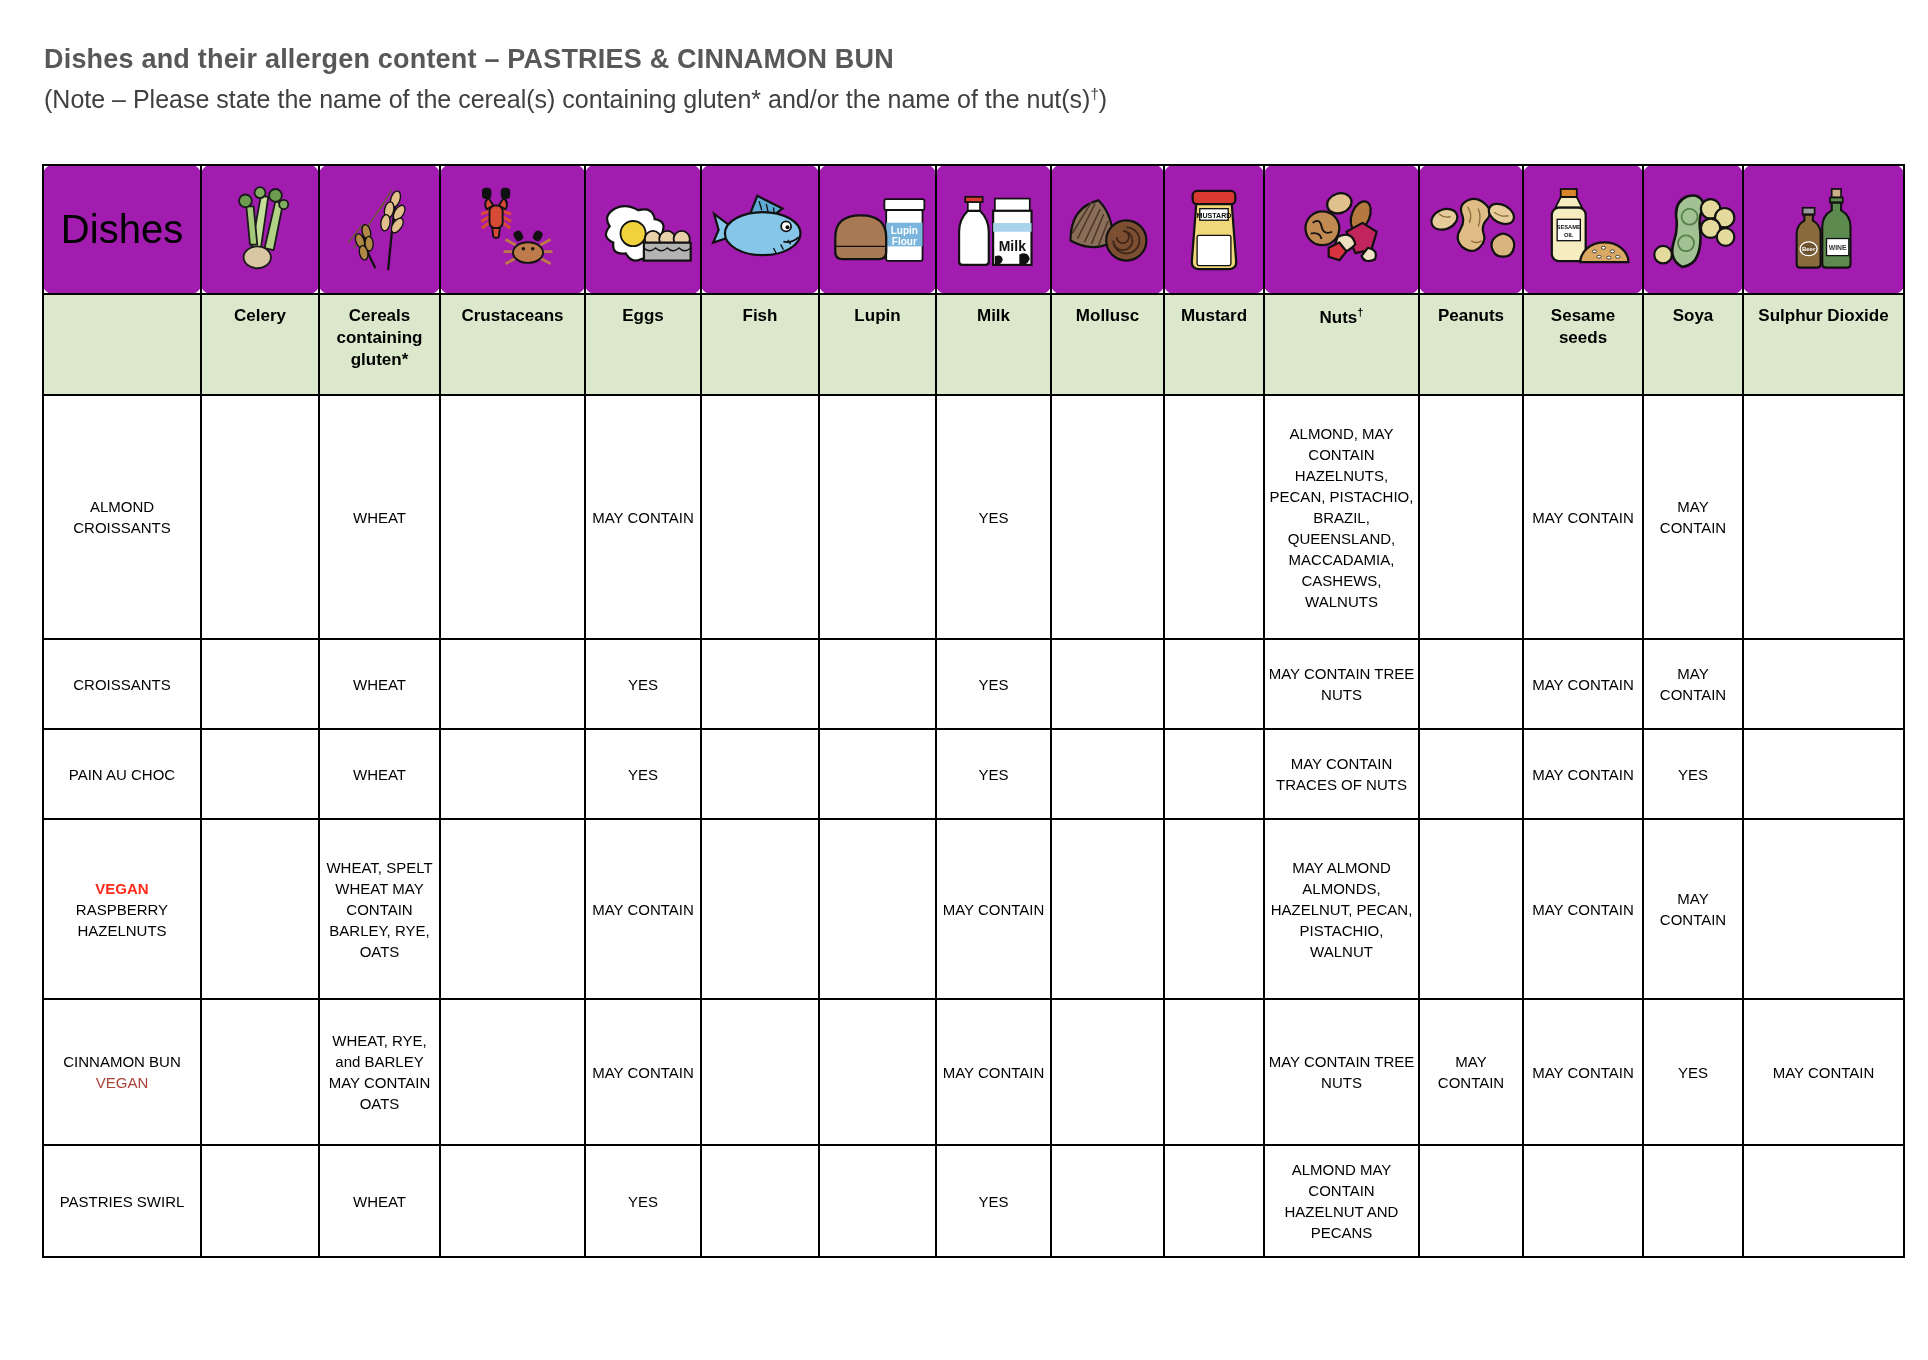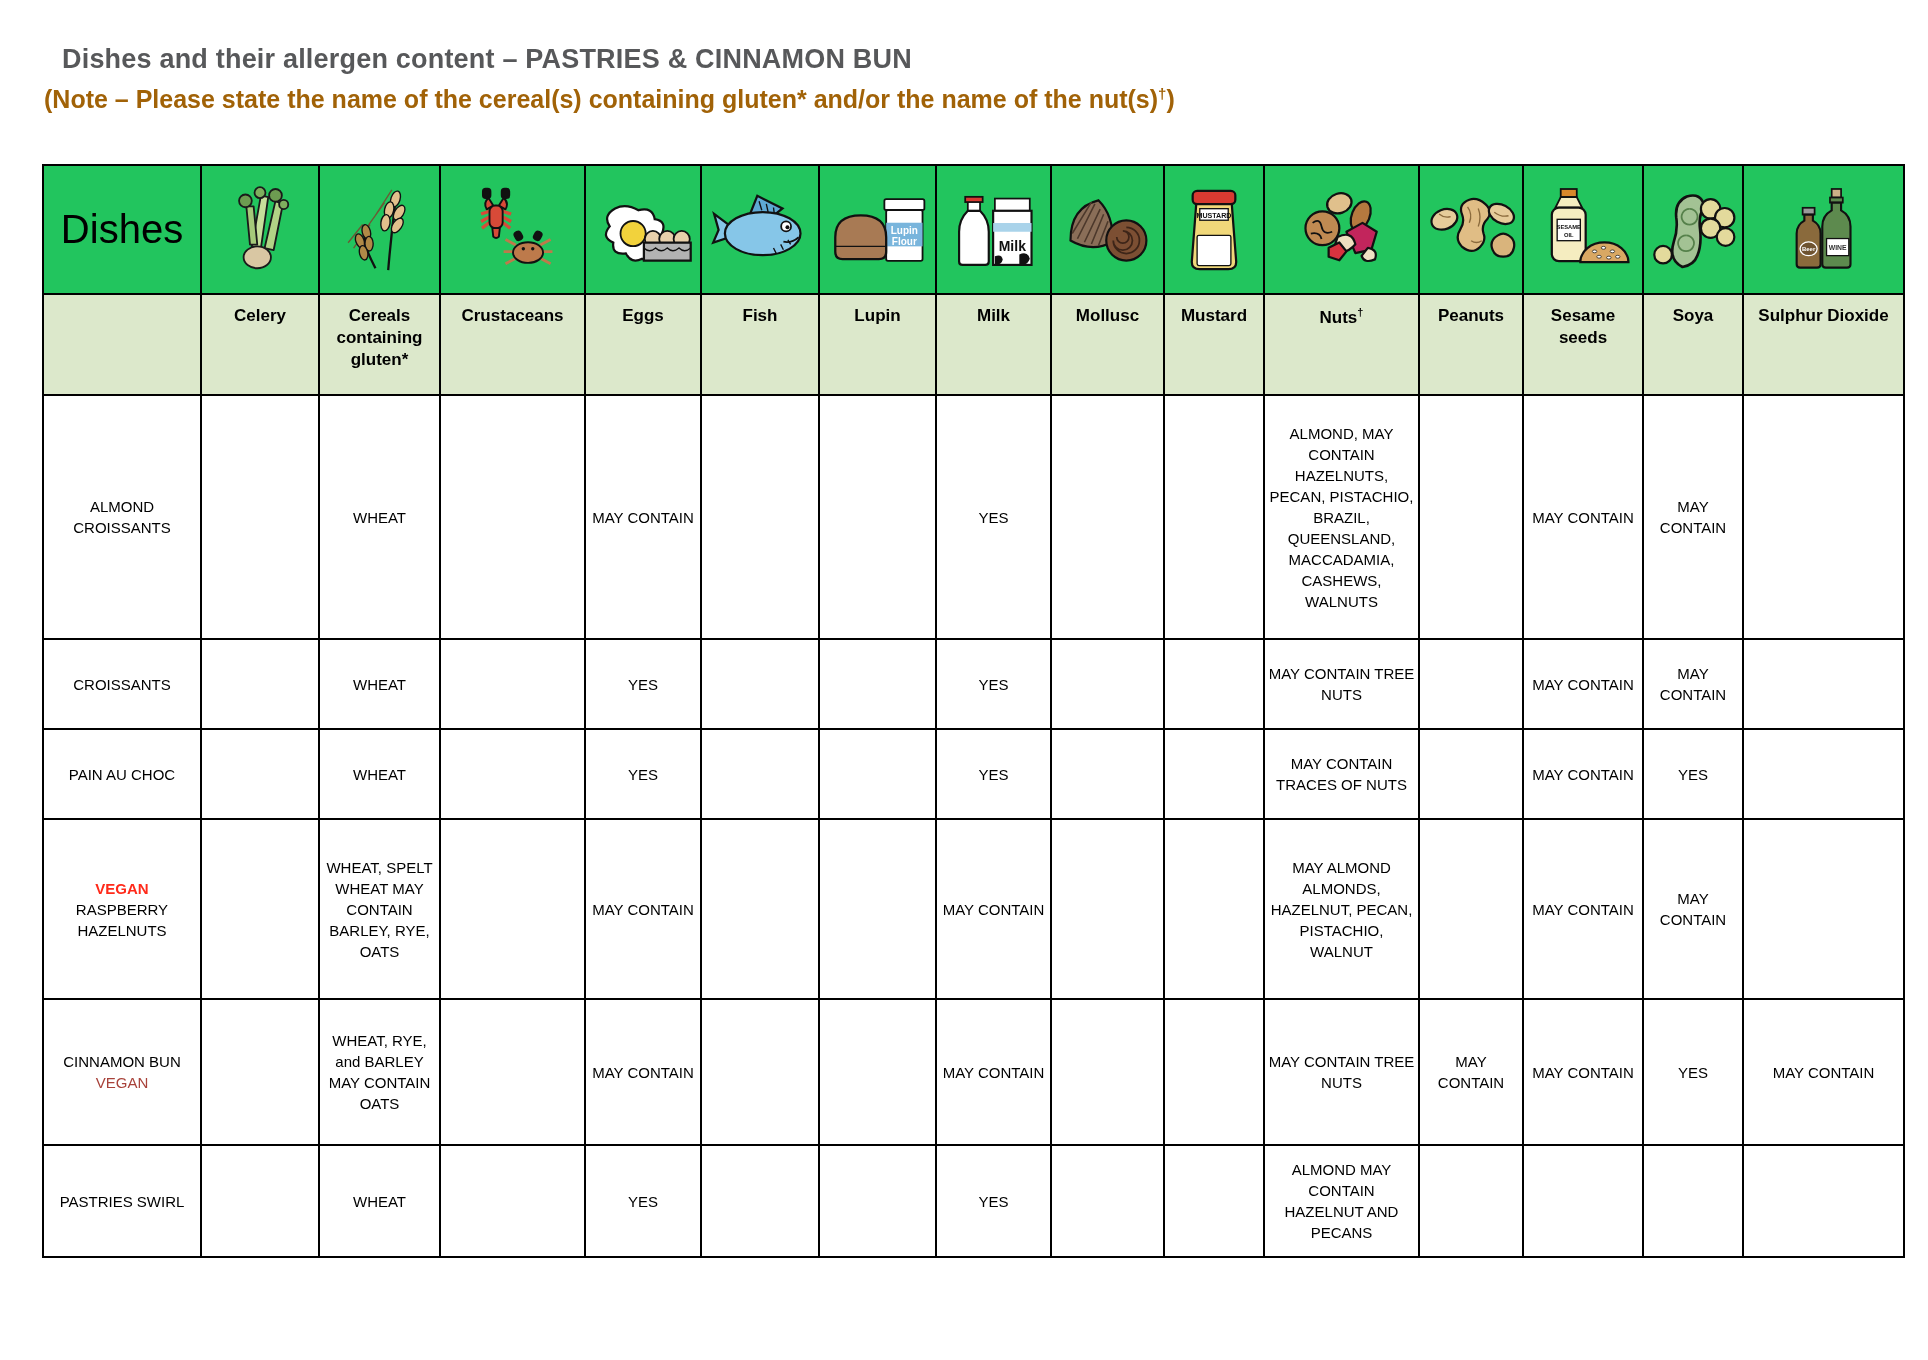--- a/index.html
+++ b/index.html
@@ -1,23 +1,23 @@
 <!DOCTYPE html>
 <html><head>
 <meta charset="utf-8">
 <style>
   html,body{margin:0;padding:0;background:#fff;}
   body{width:1928px;height:1360px;overflow:hidden;font-family:"Liberation Sans",sans-serif;color:#000;}
   .page{padding:44px 0 0 42px;}
-  .title{font-size:27px;font-weight:bold;color:#57585a;margin:0 0 10px 20px;letter-spacing:.2px;}
-  .subtitle{font-size:25px;font-weight:bold;color:#a16207;margin:0 0 50px 2px;}
+  .title{font-size:27px;font-weight:bold;color:#57585a;margin:0 0 10px 2px;letter-spacing:.2px;}
+  .subtitle{font-size:25px;font-weight:normal;color:#404040;margin:0 0 50px 2px;}
   .subtitle sup{font-size:15px;}
   table.allergen{border-collapse:collapse;table-layout:fixed;width:1861px;}
   table.allergen td{border:2px solid #000;padding:2px 3px;overflow:hidden;}
-  tr.icon-row td{background:#22c55e;text-align:center;vertical-align:middle;}
+  tr.icon-row td{background:#a21caf;text-align:center;vertical-align:middle;border-radius:10px;}
   td.dishes-cell{text-align:left;vertical-align:middle;padding-left:5px;}
   .dishes-text{font-size:40px;color:#000;}
   tr.label-row td{background:#dce8cb;font-weight:bold;font-size:17px;line-height:1.28;text-align:center;vertical-align:top;padding-top:10px;}
   tr.label-row sup{font-size:11px;}
   tr.dish-row td{font-size:15px;line-height:1.4;text-align:center;vertical-align:middle;}
   td.dish span{display:block;}
   .vt{color:#ff2a1a;font-weight:bold;}
   .vb{color:#a8423a;}
   svg{display:inline-block;vertical-align:middle;}
   svg text{font-family:"Liberation Sans",sans-serif;}

